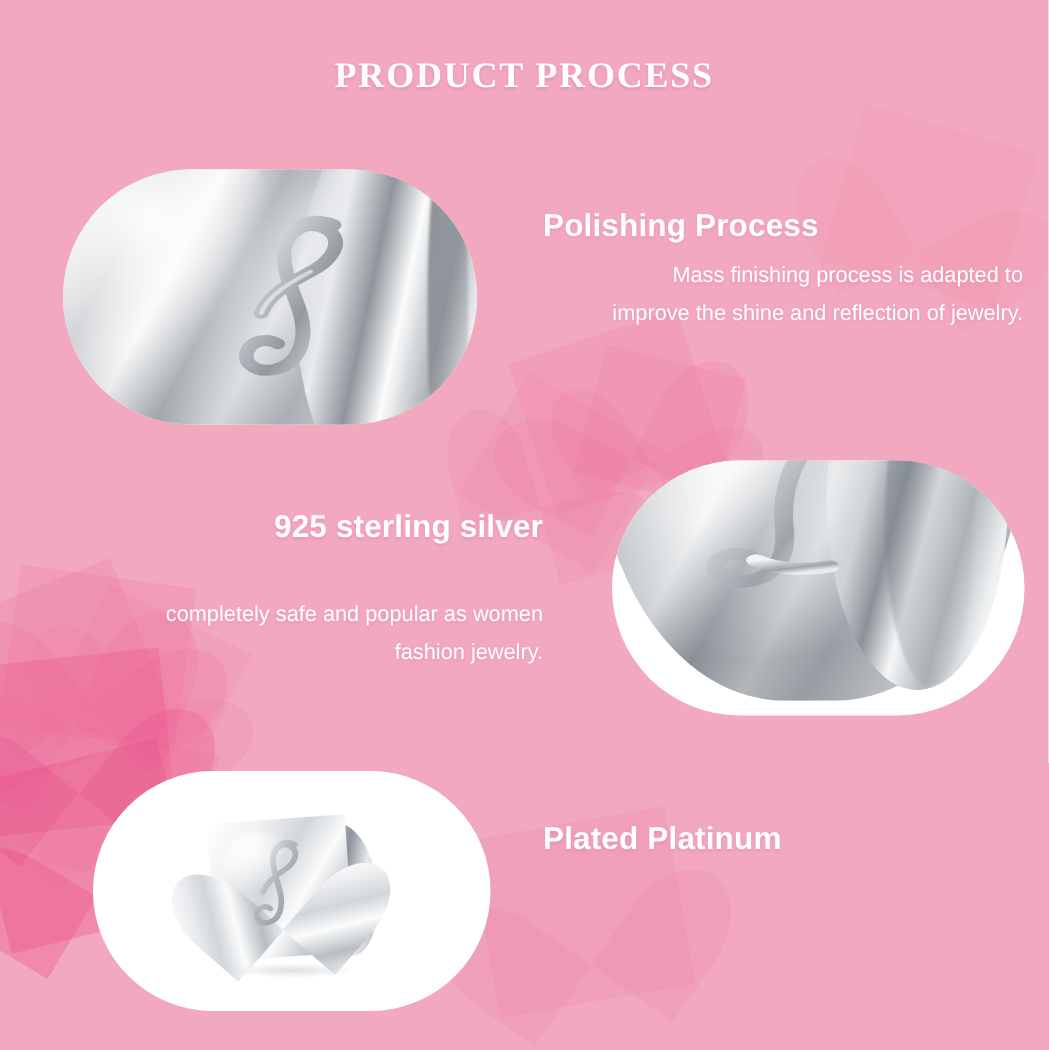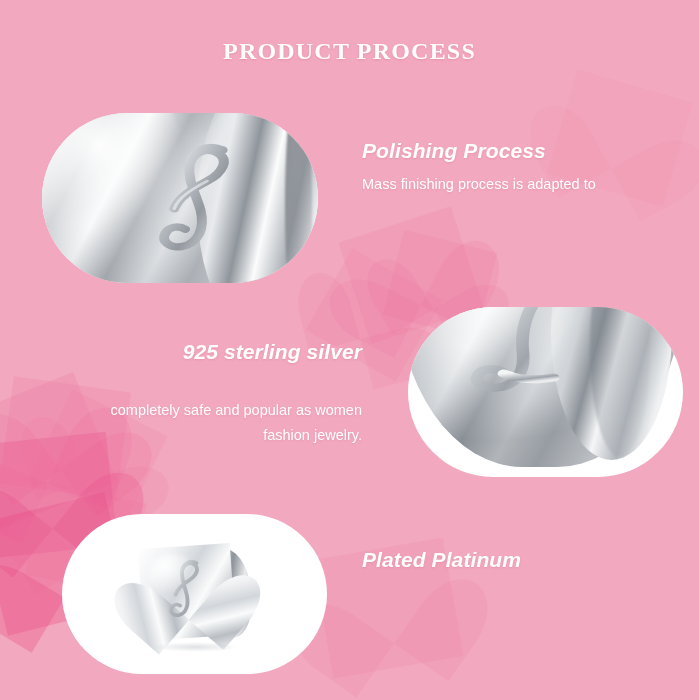--- a/index.html
+++ b/index.html
@@ -226,28 +226,28 @@
 
   
   .txt { position: absolute; }
   .txt h2 {
     margin: 0 0 9px 0;
     font-size: 21px;
     font-weight: bold;
     color: #ffffff;
     letter-spacing: 0.1px;
     text-shadow: 0 1px 2px rgba(216,118,150,0.35);
-    font-style: italic;
   }
   .txt p {
     margin: 0;
     font-size: 14.5px;
     line-height: 1.72;
     color: #ffffff;
     text-shadow: 0 1px 2px rgba(216,118,150,0.30);
+    text-align: right;
   }
   .txt-1 { left: 362px; top: 139px; width: 320px; text-align: left; }
   .txt-2 { left: 52px;  top: 340px; width: 310px; text-align: right; }
   .txt-3 { left: 362px; top: 548px; width: 320px; text-align: left; }
 </style>
 </head>
 <body>
 
 <div id="poster">
 
@@ -343,20 +343,21 @@
         </div>
         <div class="bead-shadow"></div>
       </div>
     </div>
   </div>
 
   <div class="txt txt-1">
     <h2>Polishing Process</h2>
     <p>
       <span>Mass finishing process is adapted to</span><br>
+      <span>improve the shine and reflection of jewelry.</span>
     </p>
   </div>
 
   <div class="txt txt-2">
     <h2>925 sterling silver</h2>
     <p>
       <br>
       <span>completely safe and popular as women</span><br>
       <span>fashion jewelry.</span>
     </p>

